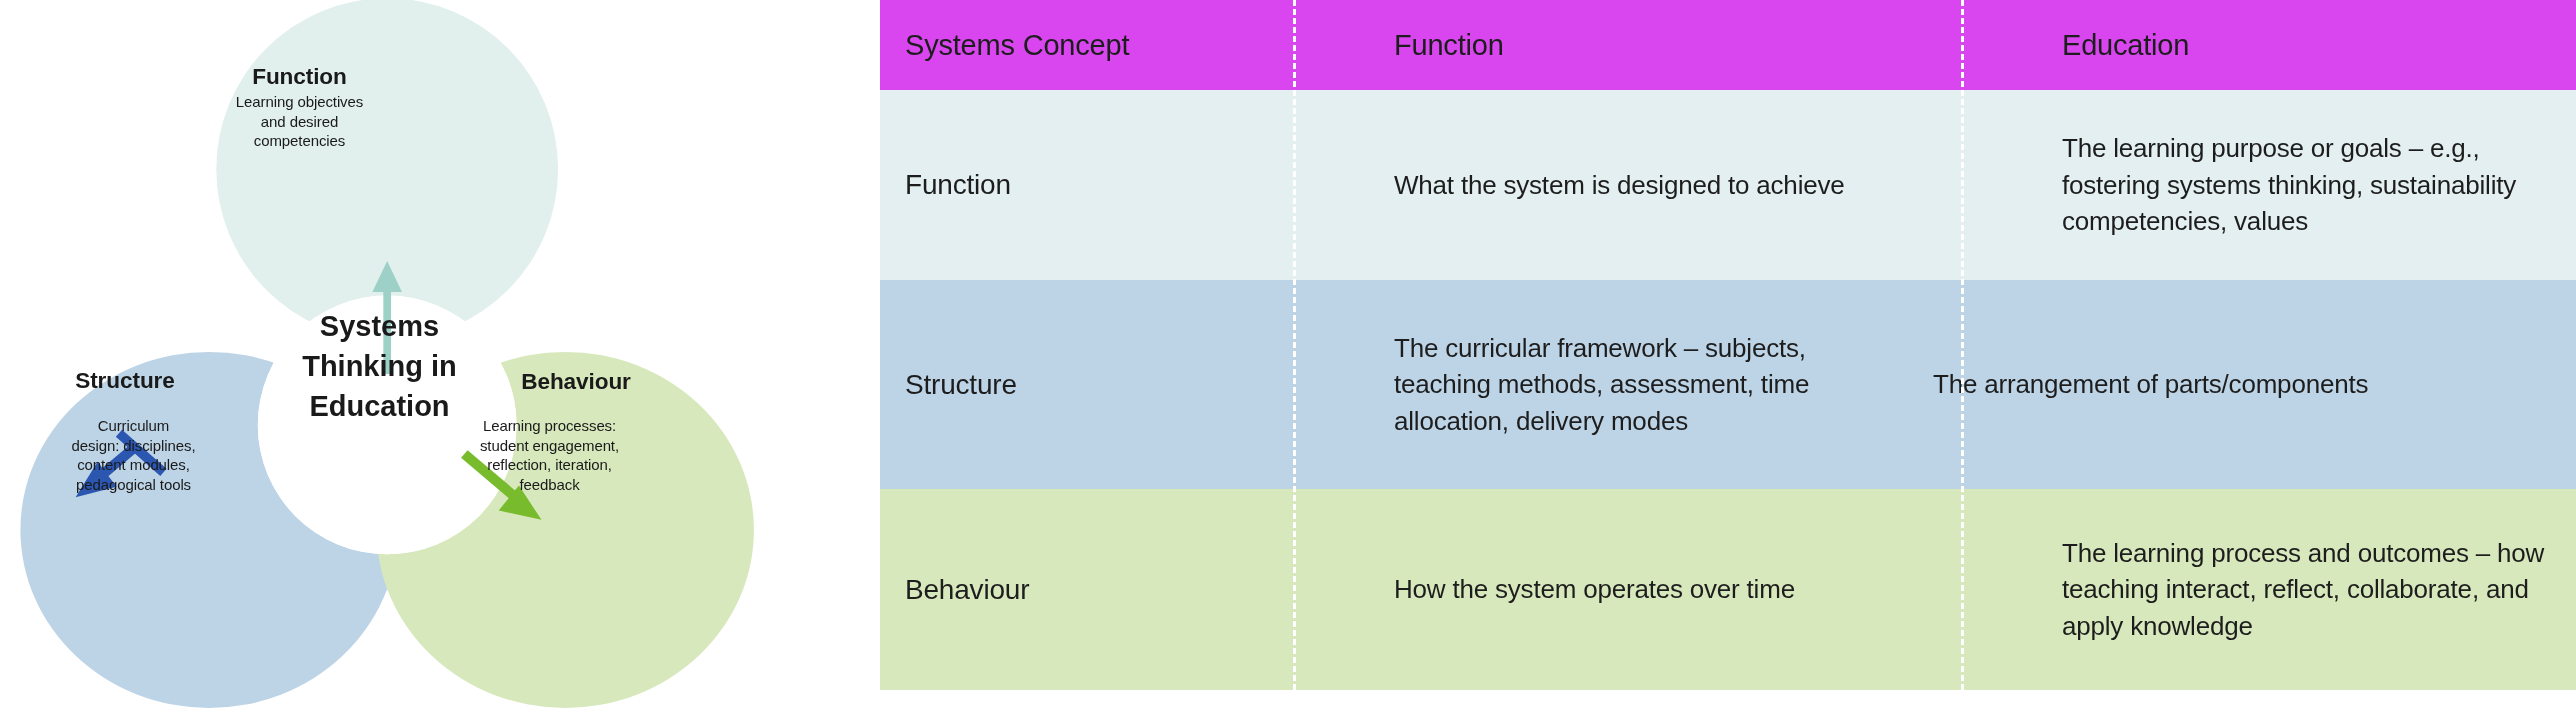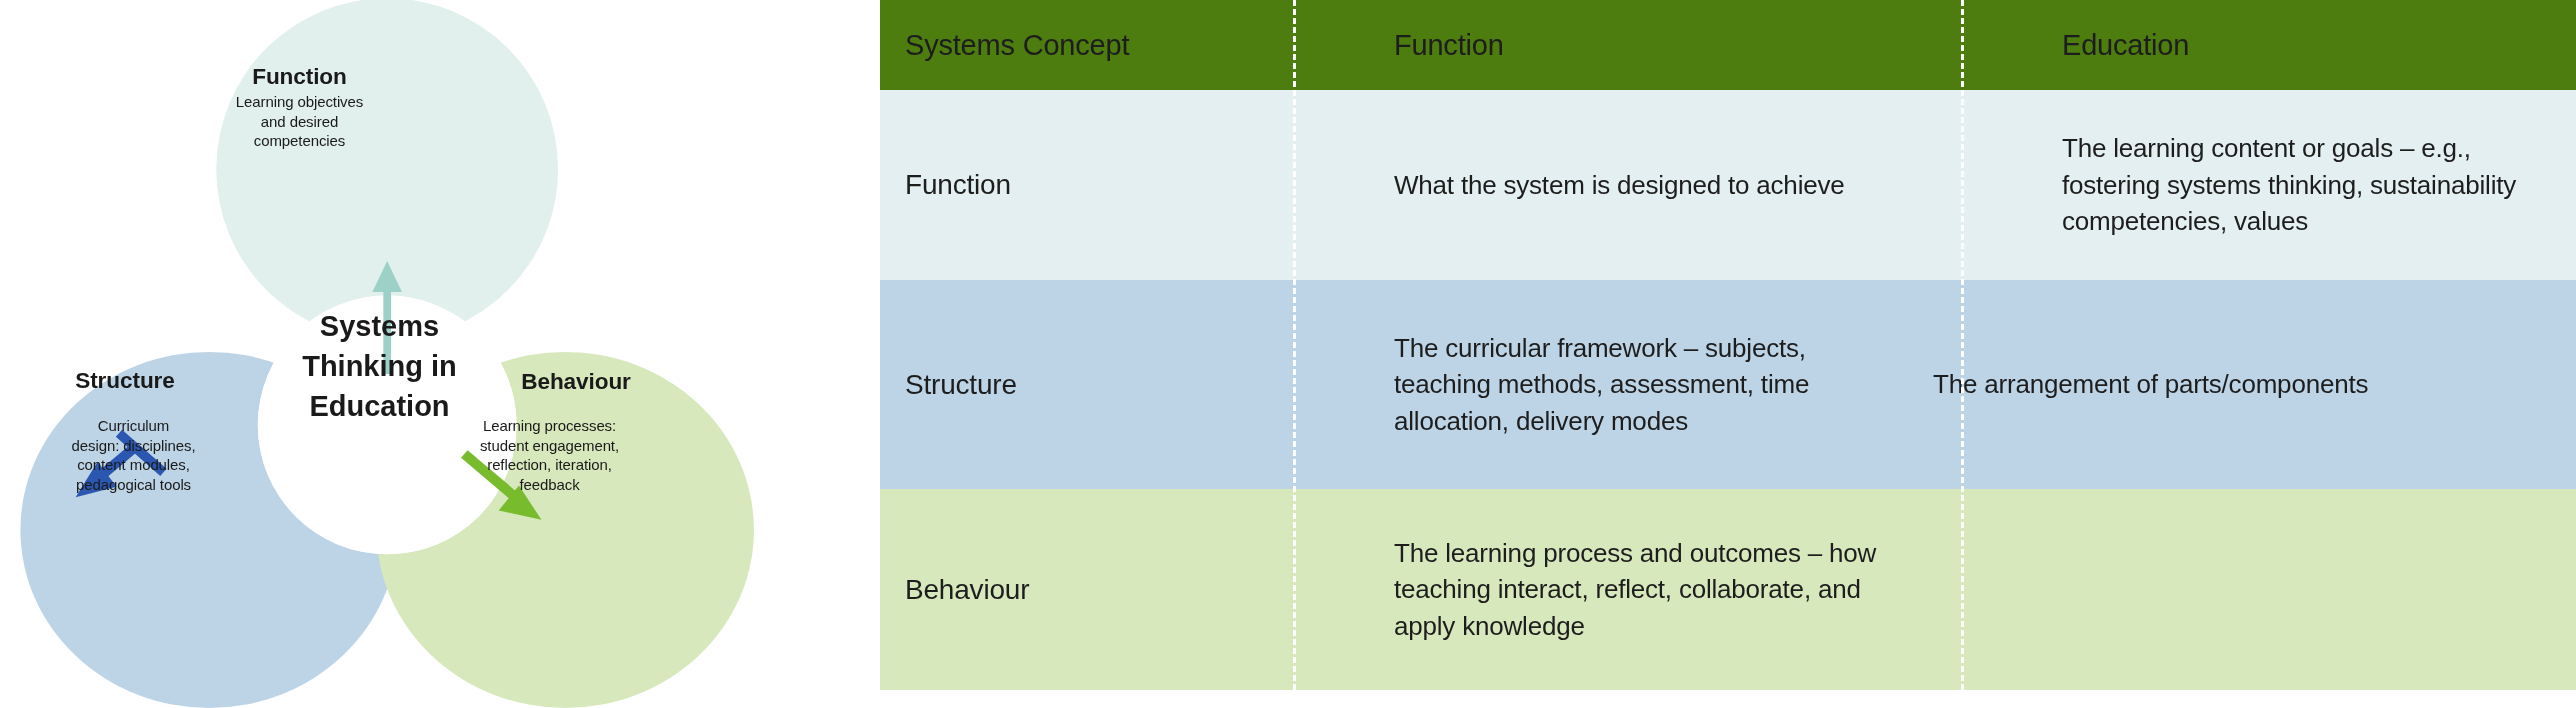--- a/index.html
+++ b/index.html
@@ -52,21 +52,21 @@
   .trow { position:absolute; left:0; width:1696px; display:flex; }
   .tcell {
     position:relative;
     padding:0 25px;
     display:flex; align-items:center;
   }
   .c0 { width:489px; }
   .c1 { width:668px; }
   .c2 { width:539px; }
 
-  .hdr { background:#4d7c0f; top:0; height:90px; }
+  .hdr { background:#d946ef; top:0; height:90px; }
   .hdr .tcell { align-items:center; }
   .hdr .celltext { font-size:29px; color:#1d1d1d; font-weight:normal; letter-spacing:-0.2px; }
 
   .r-function  { background:#e3eff0; top:90px; height:190px; }
   .r-structure { background:#bdd4e7; top:280px; height:209px; }
   .r-behaviour { background:#d8e8bd; top:489px; height:201px; }
 
   .celltext { font-size:26px; color:#1d1d1d; line-height:1.40; letter-spacing:-0.2px; }
   .concept  { font-size:28px; }
 
@@ -157,39 +157,42 @@
     </div>
 
     <div class="trow r-function">
       <div class="tcell c0">
         <span class="celltext concept">Function</span>
       </div>
       <div class="tcell c1">
         <span class="celltext">What the system is designed to achieve</span>
       </div>
       <div class="tcell c2">
-        <span class="celltext">The learning content or goals – e.g., fostering systems thinking, sustainability competencies, values</span>
+        <span class="celltext">The learning purpose or goals – e.g., fostering systems thinking, sustainability competencies, values</span>
       </div>
     </div>
 
     <div class="trow r-structure">
       <div class="tcell c0">
         <span class="celltext concept">Structure</span>
       </div>
       <div class="tcell c2">
         <span class="celltext">The curricular framework – subjects, teaching methods, assessment, time allocation, delivery modes</span>
       </div>
       <div class="tcell c1">
         <span class="celltext">The arrangement of parts/components</span>
       </div>
     </div>
 
     <div class="trow r-behaviour">
       <div class="tcell c0">
         <span class="celltext concept">Behaviour</span>
+      </div>
+      <div class="tcell c1">
+        <span class="celltext">How the system operates over time</span>
       </div>
       <div class="tcell c2">
         <span class="celltext">The learning process and outcomes – how teaching interact, reflect, collaborate, and apply knowledge</span>
       </div>
     </div>
 
     <div class="vdiv" id="vdiv-1"></div>
     <div class="vdiv" id="vdiv-2"></div>
   </div>
 

